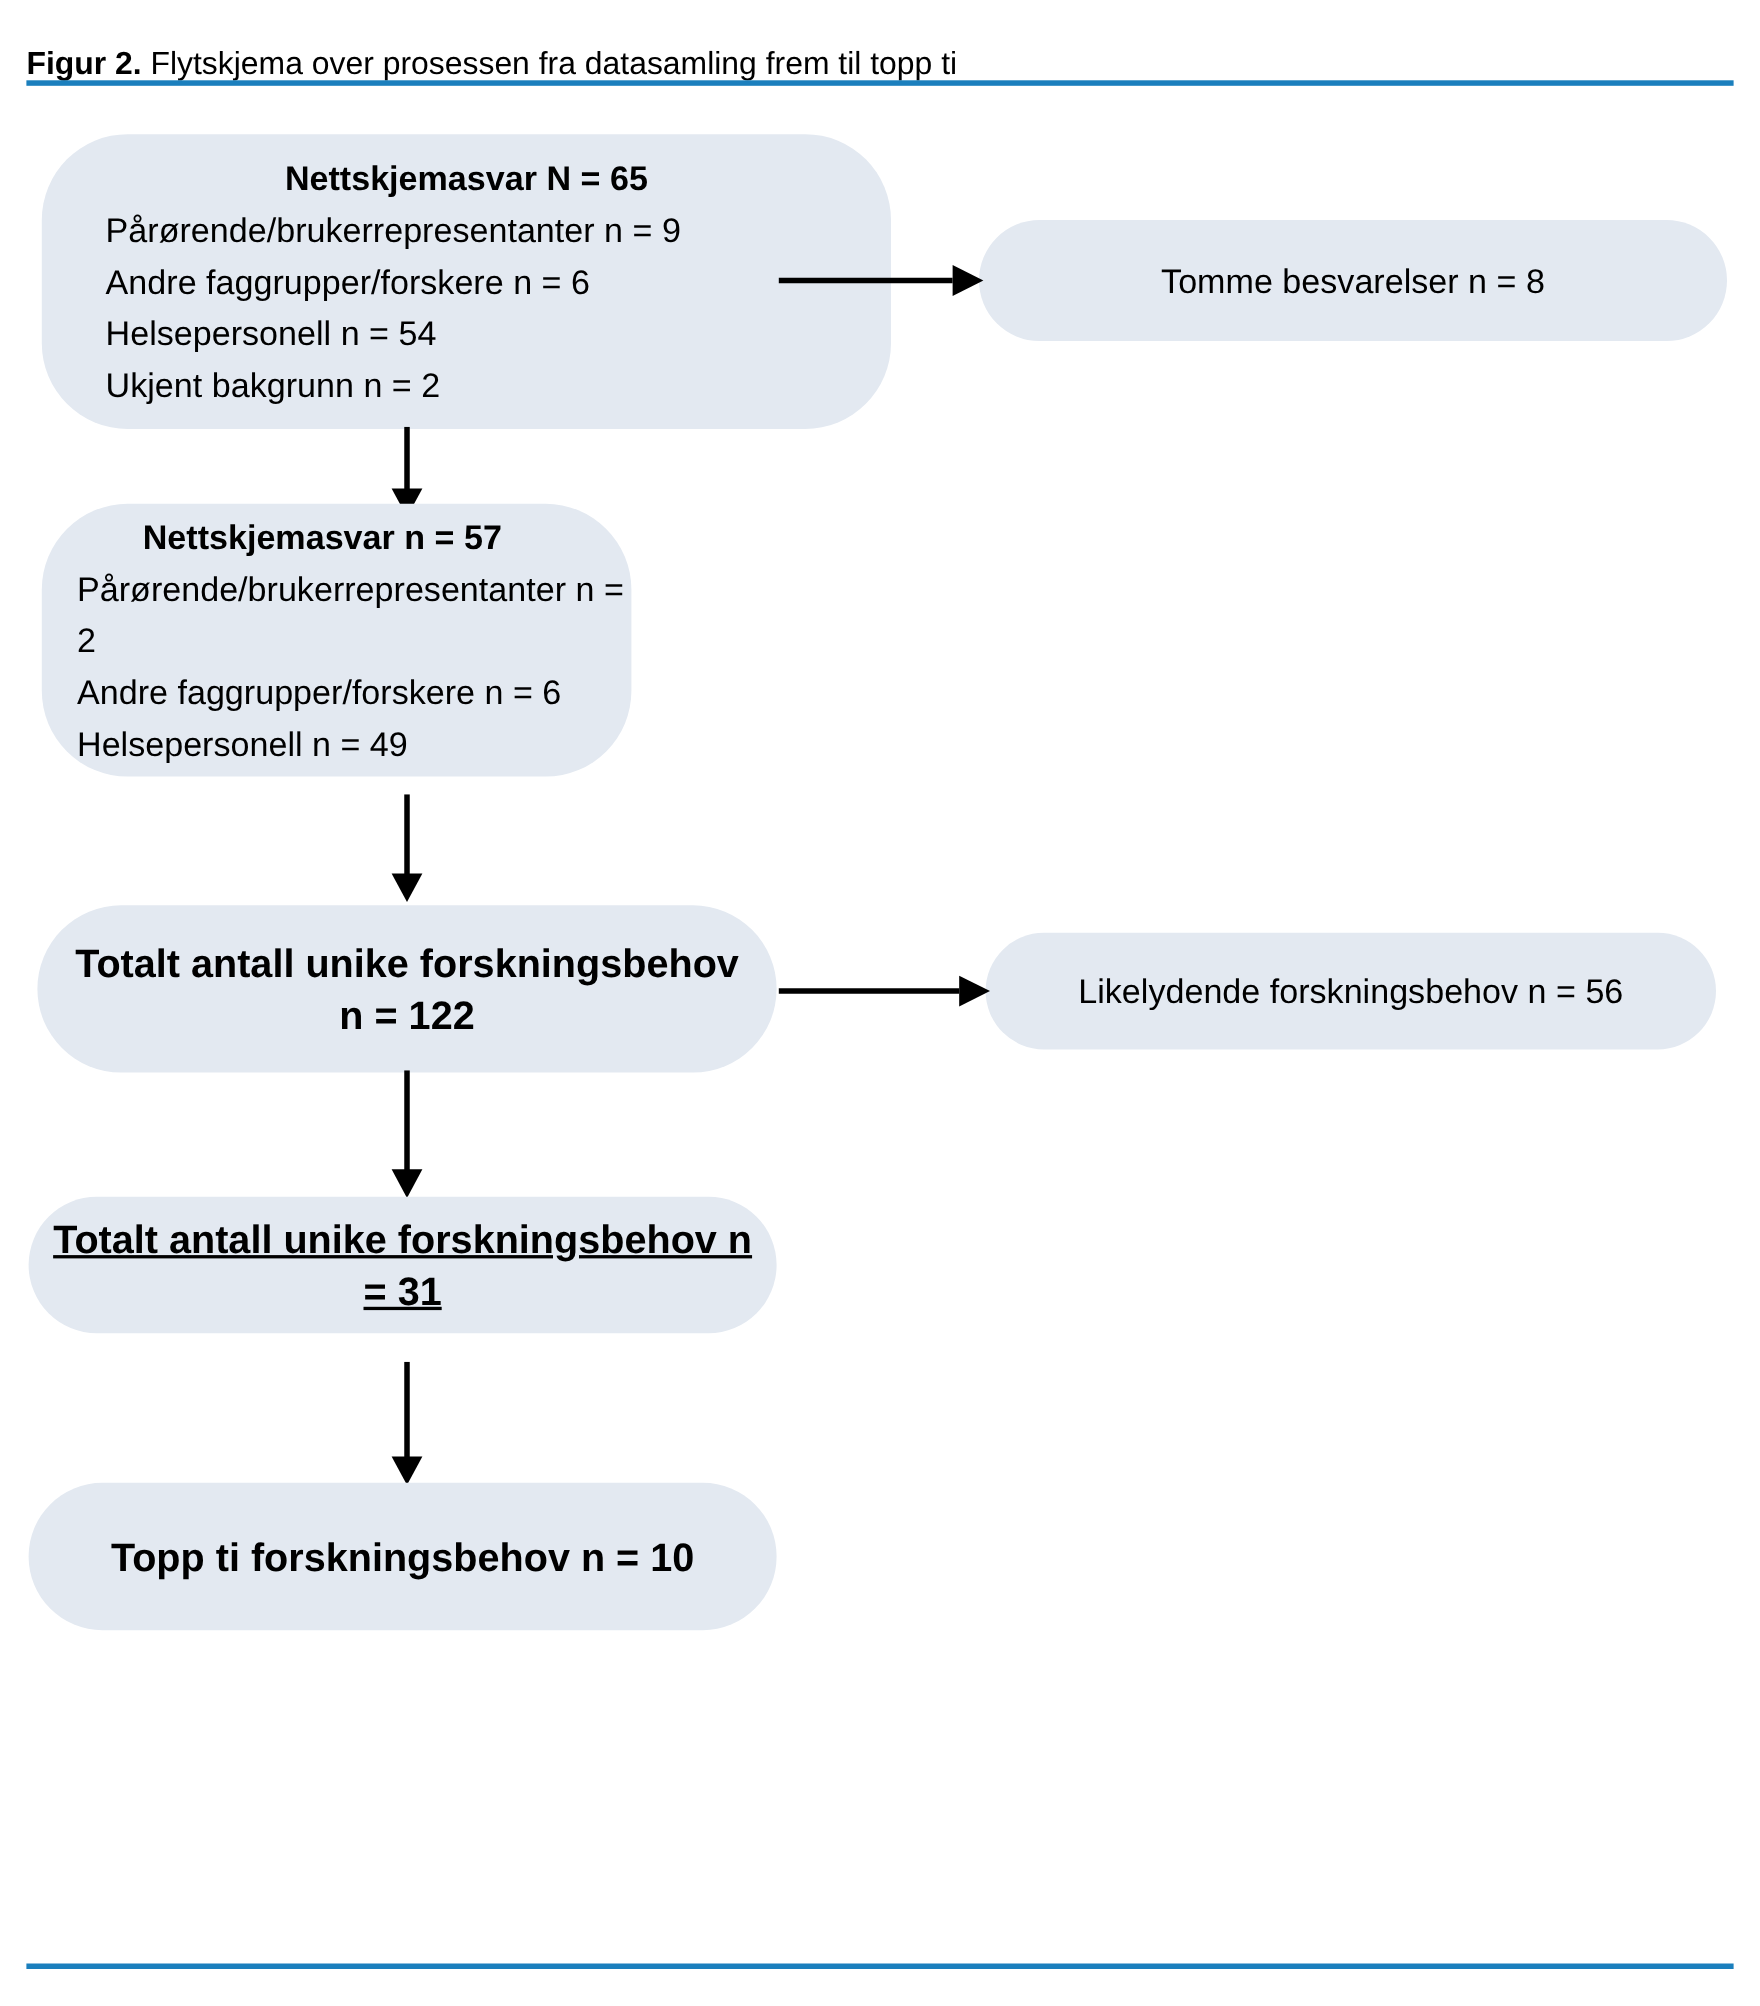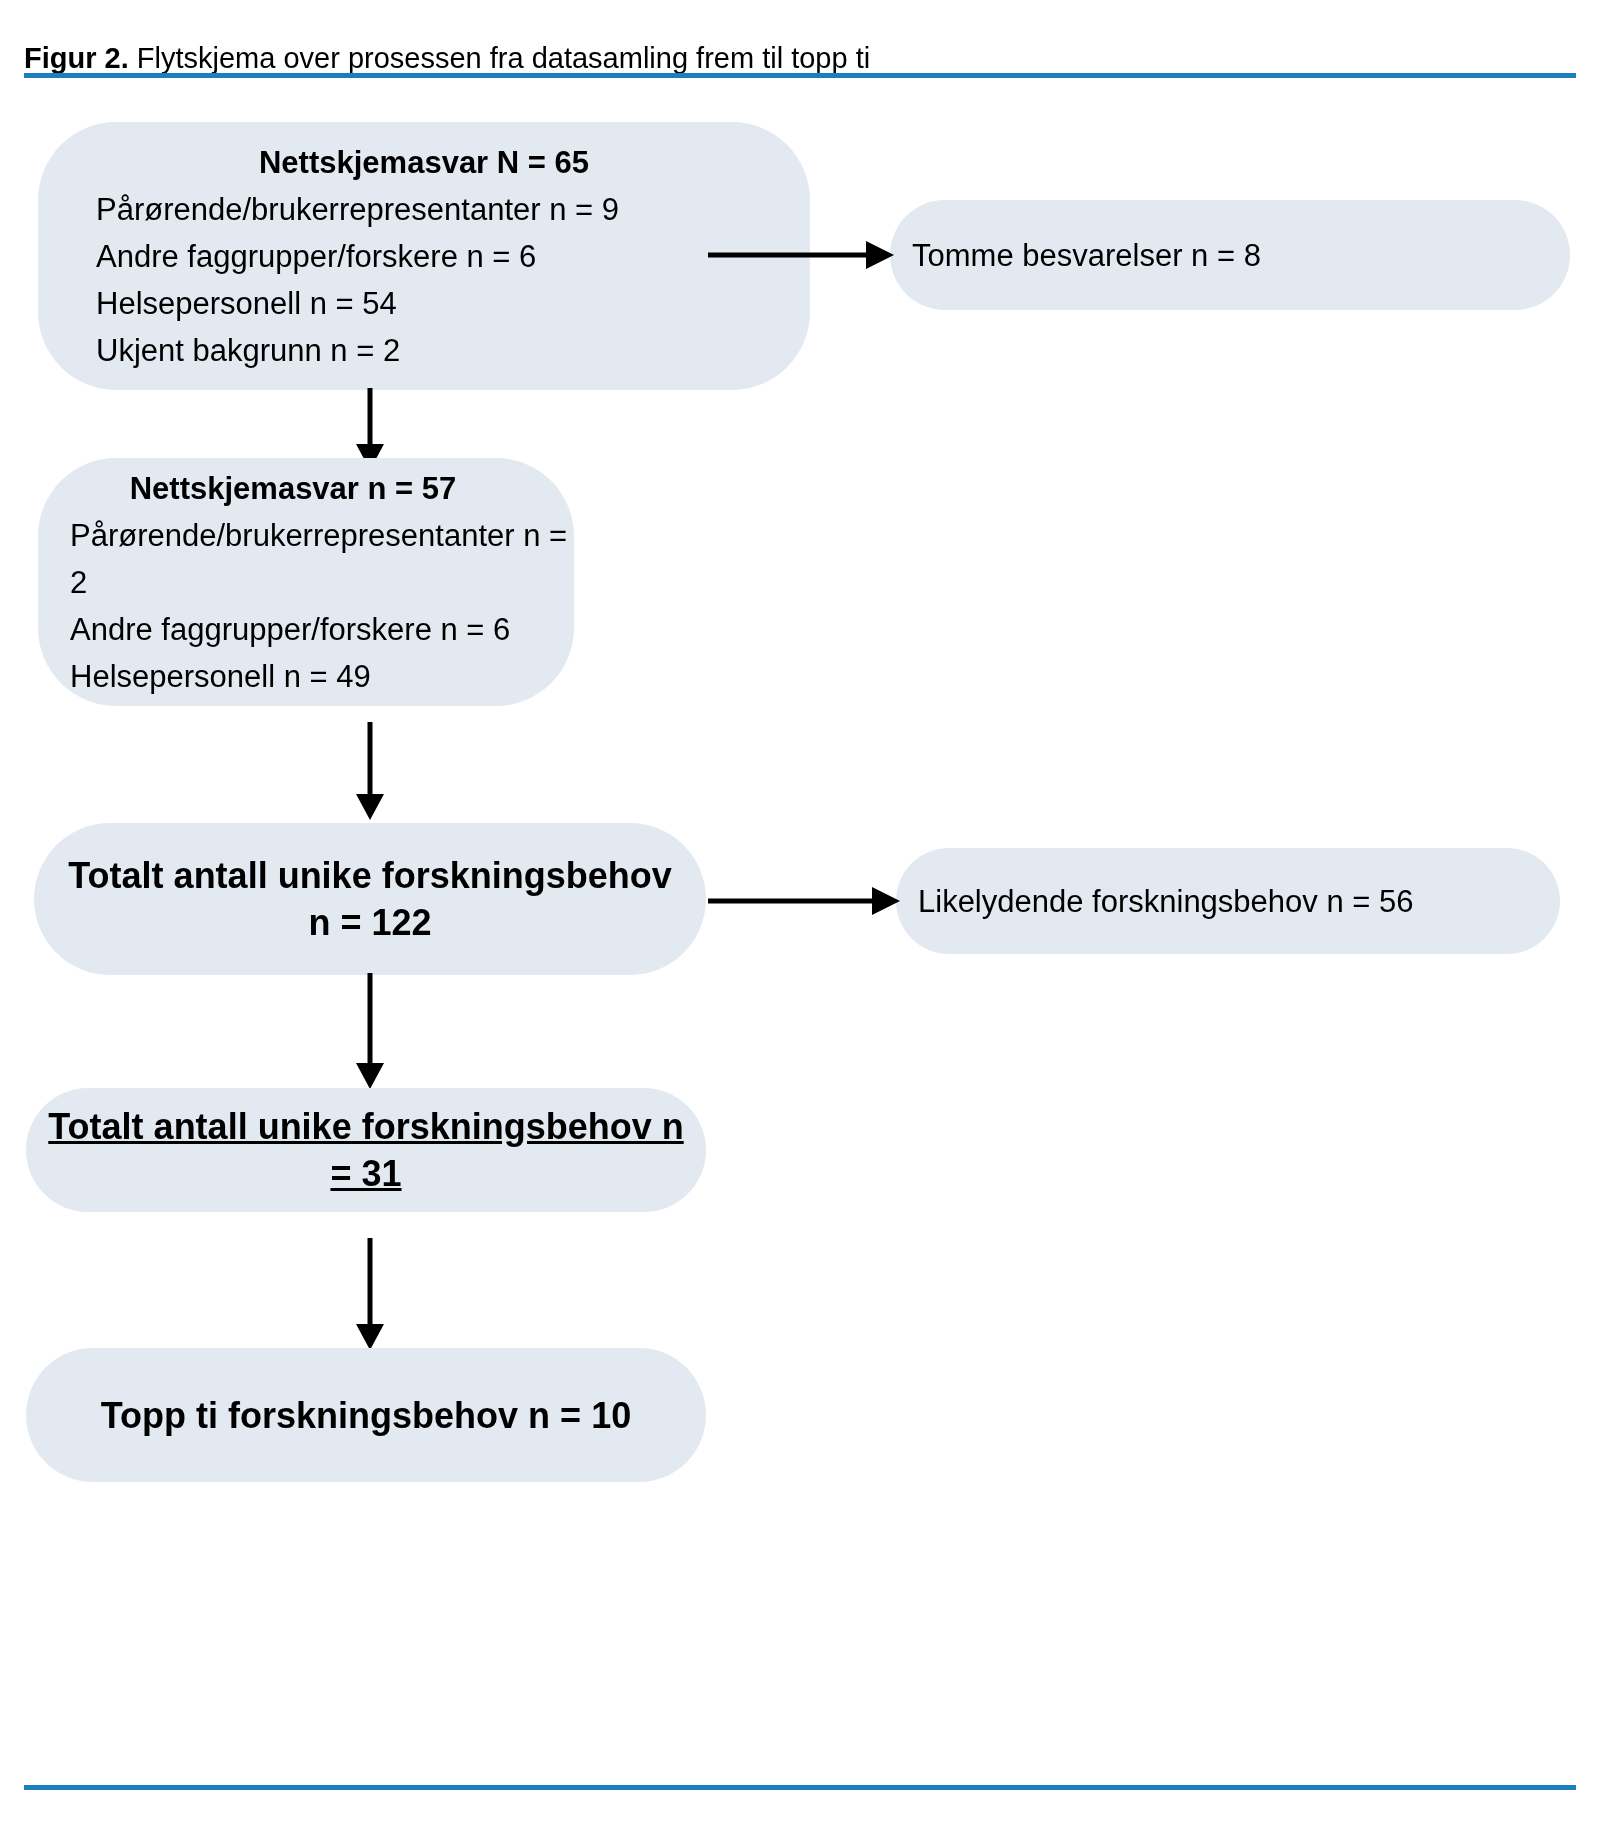--- a/index.html
+++ b/index.html
@@ -77,21 +77,21 @@
     text-align: left;
   }
   .node.centered-bold {
     align-items: center;
   }
   .node.centered-bold .title {
     font-weight: bold;
     font-size: 36px;
   }
   .node.plain {
-    align-items: flex-start;
+    align-items: center;
   }
   .node.plain .title {
     font-weight: normal;
     font-size: 31px;
   }
 
   
   #node-a { left: 38px;  top: 122px;  width: 772px; height: 268px; padding: 0 0 0 58px; }
   #node-a .title { margin-left: -58px; }
   #node-b { left: 38px;  top: 458px;  width: 536px; height: 248px; padding: 0 0 0 32px; }

